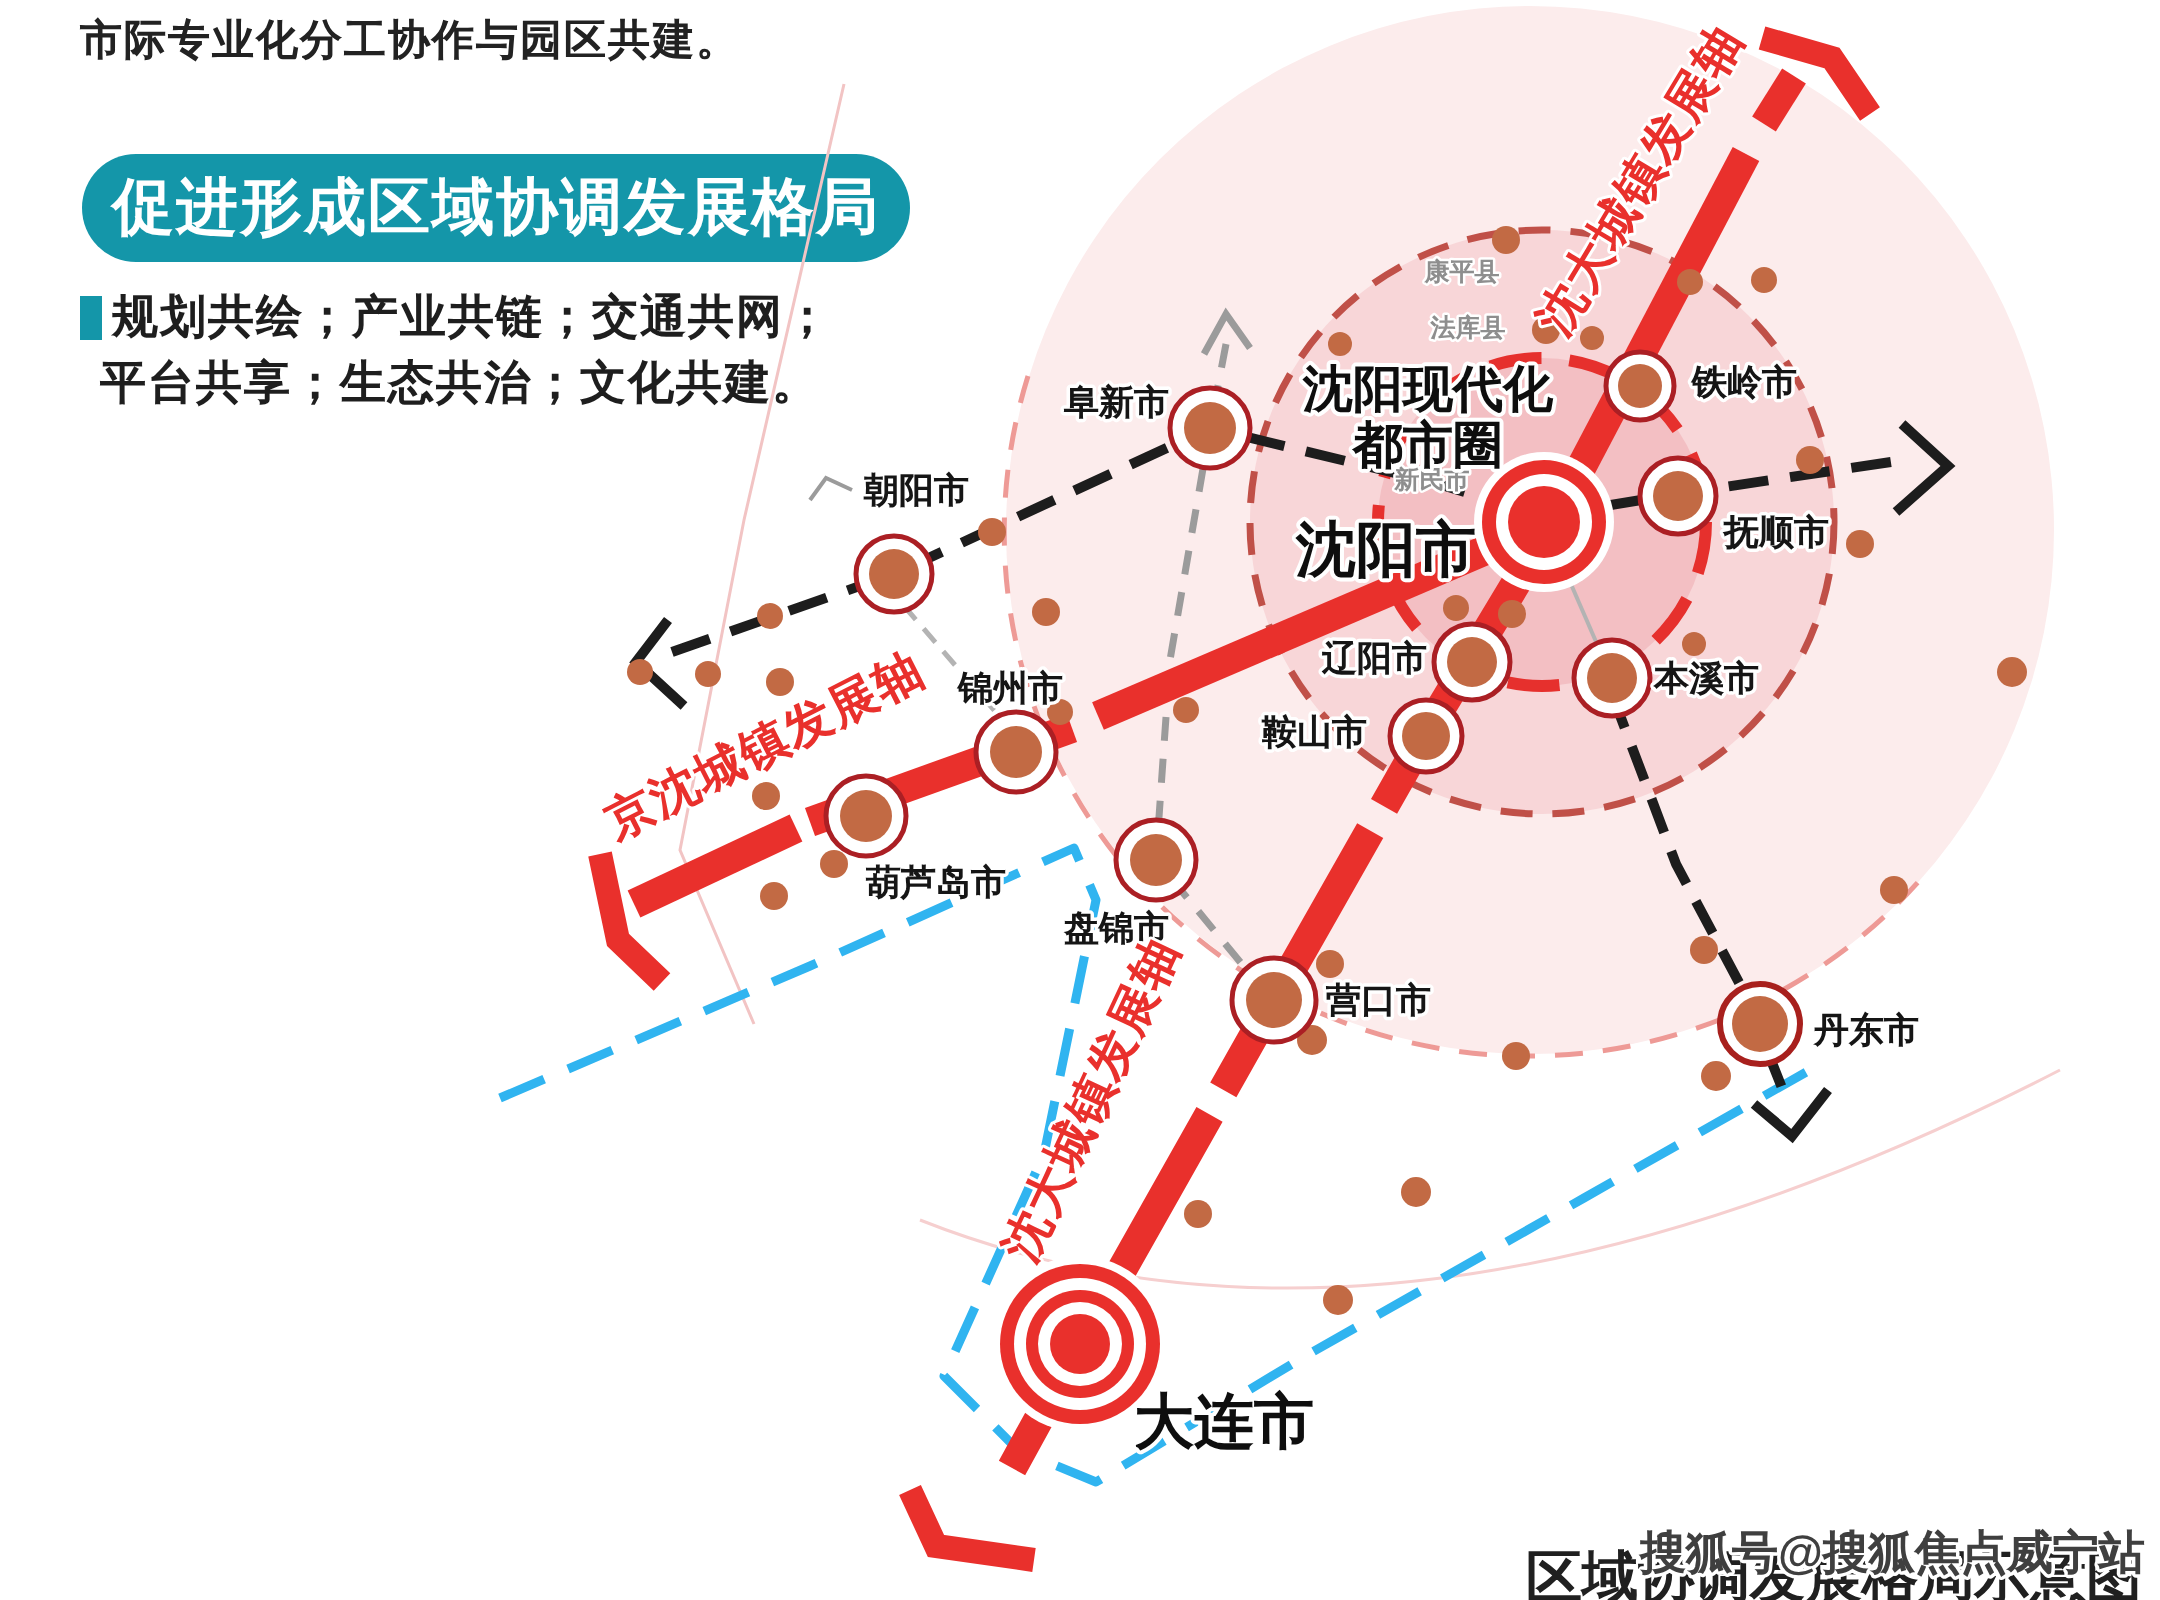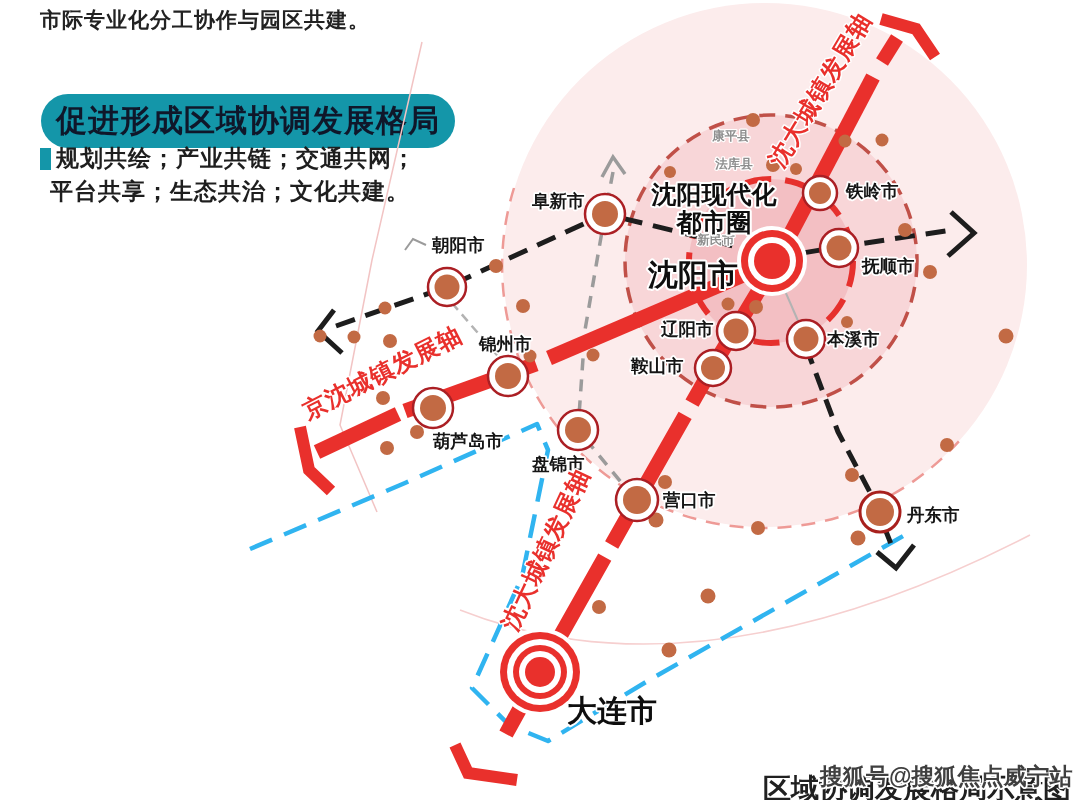--- a/index.html
+++ b/index.html
@@ -1,20 +1,20 @@
 <!DOCTYPE html>
 <html><head>
 <meta charset="utf-8">
 <style>
   html,body{margin:0;padding:0;background:#fff;}
   .canvas{position:relative;width:1080px;height:800px;background:#ffffff;overflow:hidden;
           font-family:"Liberation Sans",sans-serif;padding-left:29px;}
   .top-line{position:absolute;left:40px;top:6px;font-size:21px;font-weight:600;color:#222;letter-spacing:1px;}
-  .banner{position:absolute;left:41px;top:94px;width:414px;height:54px;background:#1496a9;
-          border-radius:27px;color:#0f172a;font-size:31px;font-weight:600;display:flex;
+  .banner{position:absolute;left:41px;top:77px;width:414px;height:54px;background:#1496a9;
+          border-radius:27px;color:#ffffff;font-size:31px;font-weight:600;display:flex;
           align-items:center;justify-content:center;letter-spacing:1px;}
   .principle{position:absolute;left:40px;display:flex;align-items:center;font-size:23px;
              font-weight:600;color:#1e1e1e;letter-spacing:1px;}
   .p1{top:143px;}
   .p2{top:176px;left:50px;}
   .bullet{display:inline-block;width:11px;height:22px;background:#1496a9;margin-right:5px;flex:0 0 auto;}
   svg{position:absolute;left:0;top:0;}
   svg text{font-family:"Liberation Sans",sans-serif;}
   .lbl{font-size:17.5px;font-weight:bold;fill:#151515;paint-order:stroke;stroke:#ffffff;stroke-width:3.5px;stroke-linejoin:round;}
   .lbl-sm{font-size:12.5px;font-weight:bold;fill:#8e8e8e;paint-order:stroke;stroke:#ffffff;stroke-width:2.5px;stroke-linejoin:round;}

